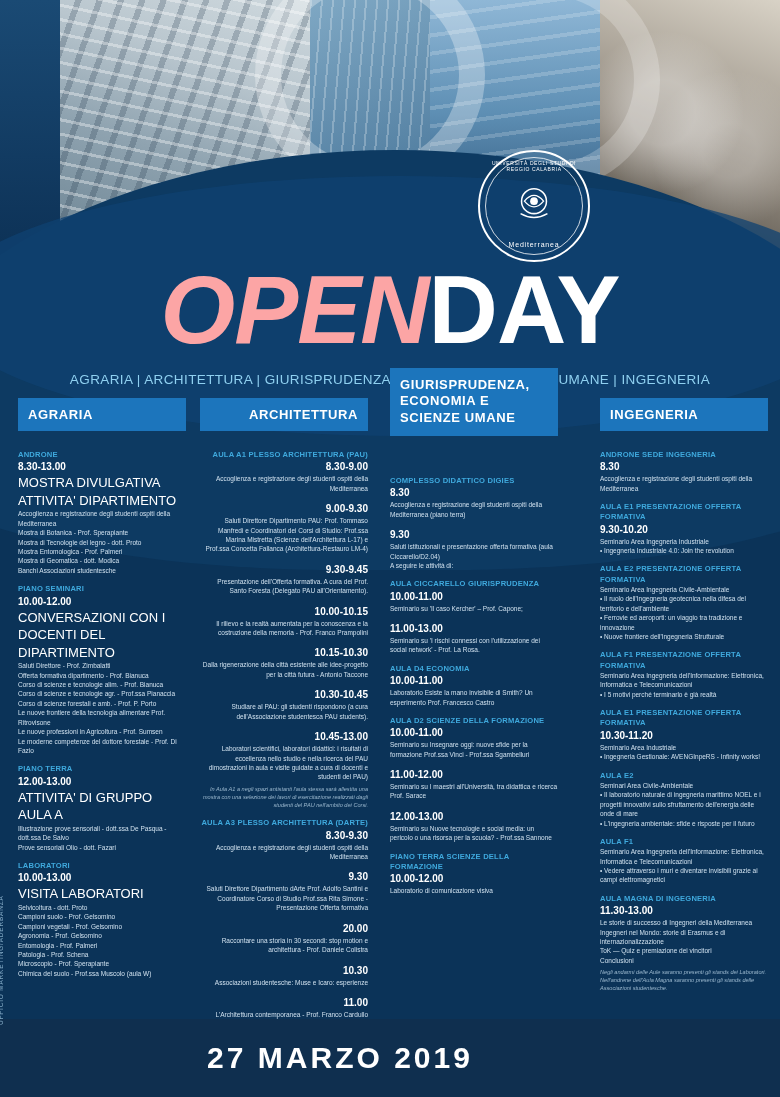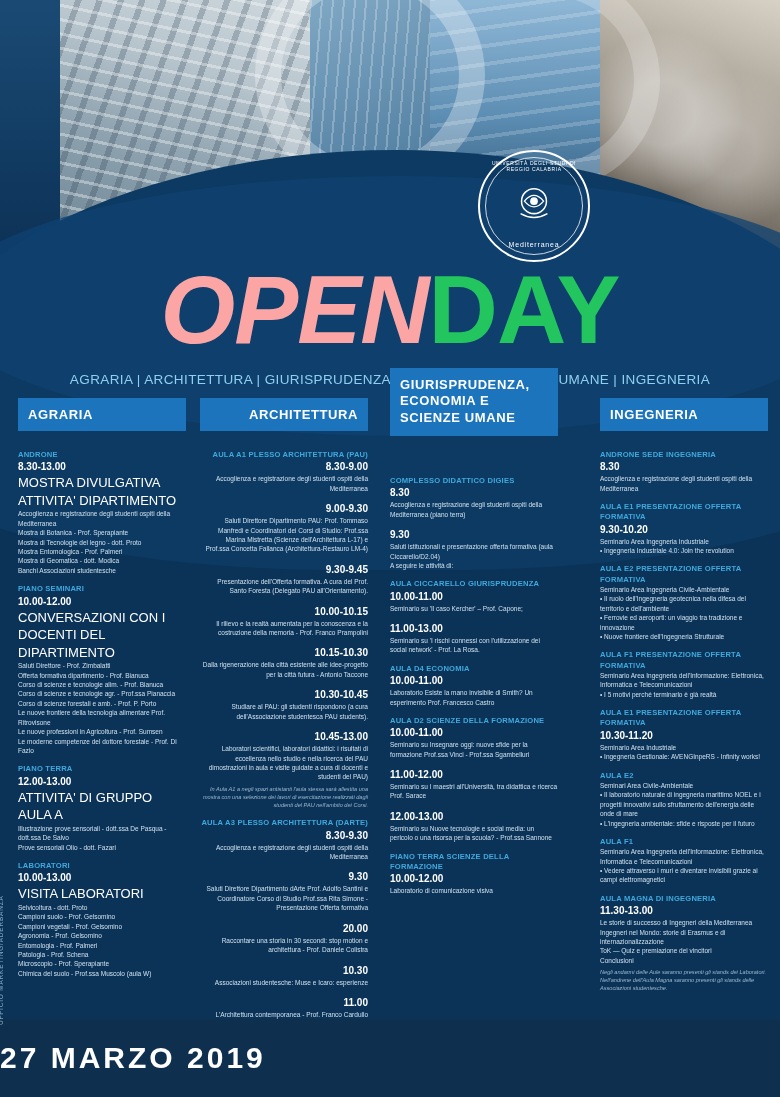--- a/index.html
+++ b/index.html
@@ -50,21 +50,21 @@
         border:2px solid #ffffff;color:#fff;text-align:center;}
   .seal .ring{position:absolute;inset:5px;border-radius:50%;border:1px solid rgba(255,255,255,.8);}
   .seal .top-txt{position:absolute;top:8px;left:0;right:0;font-size:5px;letter-spacing:.6px;}
   .seal .bot-txt{position:absolute;bottom:12px;left:0;right:0;font-size:7px;letter-spacing:.8px;}
   .seal .emblem{position:absolute;top:30px;left:50%;transform:translateX(-50%);width:46px;height:46px;}
 
   
   .title-wrap{position:absolute;top:262px;left:0;width:780px;text-align:center;}
   .title{font-size:96px;font-weight:bold;letter-spacing:-1px;line-height:1;}
   .title .w{color:#fca5a5;font-style:italic;}
-  .title .c{color:#22c55e;}
+  .title .c{color:#ffffff;}
   .subtitle{margin-top:14px;color:#8fd0f0;font-size:13.5px;letter-spacing:.4px;}
 
   
   .cols{position:absolute;top:398px;left:0;width:780px;height:620px;}
   .col{position:absolute;top:0;width:168px;color:#dfeaf3;}
   .c1{left:18px;}.c2{left:200px;text-align:right;}.c3{left:390px;}.c4{left:600px;}
 
   .colhead{background:#1c75bc;color:#fff;font-size:13px;font-weight:bold;letter-spacing:.6px;
            padding:9px 10px;margin-bottom:19px;}
   .colhead.tall{padding:9px 10px 10px;line-height:1.25;}
@@ -74,21 +74,21 @@
   .sec{margin-bottom:9px;}
   .sec .t{color:#3fa9dd;font-size:7.6px;font-weight:bold;letter-spacing:.2px;line-height:1.35;}
   .sec .h{color:#ffffff;font-size:13px;font-weight:normal;line-height:1.35;}
   .sec .time{color:#ffffff;font-size:10px;font-weight:bold;line-height:1.4;}
   .sec ul{margin:0;padding:0;list-style:none;}
   .sec li{color:#cfe0ee;font-size:6.5px;line-height:1.45;}
   .note{color:#9bb8ce;font-size:5.6px;line-height:1.4;font-style:italic;margin-top:4px;}
 
   
   .datebar{position:absolute;bottom:0;left:0;width:780px;height:78px;background:#0f2f4f;}
-  .date{position:absolute;bottom:22px;left:0;width:680px;text-align:left;color:#ffffff;
+  .date{position:absolute;bottom:22px;left:0;width:680px;text-align:center;color:#ffffff;
         font-size:30px;font-weight:bold;letter-spacing:3px;}
   .side{position:absolute;left:4px;bottom:72px;transform:rotate(-90deg);transform-origin:left bottom;
         color:#7fa6c2;font-size:6.5px;letter-spacing:.8px;white-space:nowrap;}
 </style>
 </head>
 <body>
 
 <div class="poster">
 
   <div class="photo-band">

